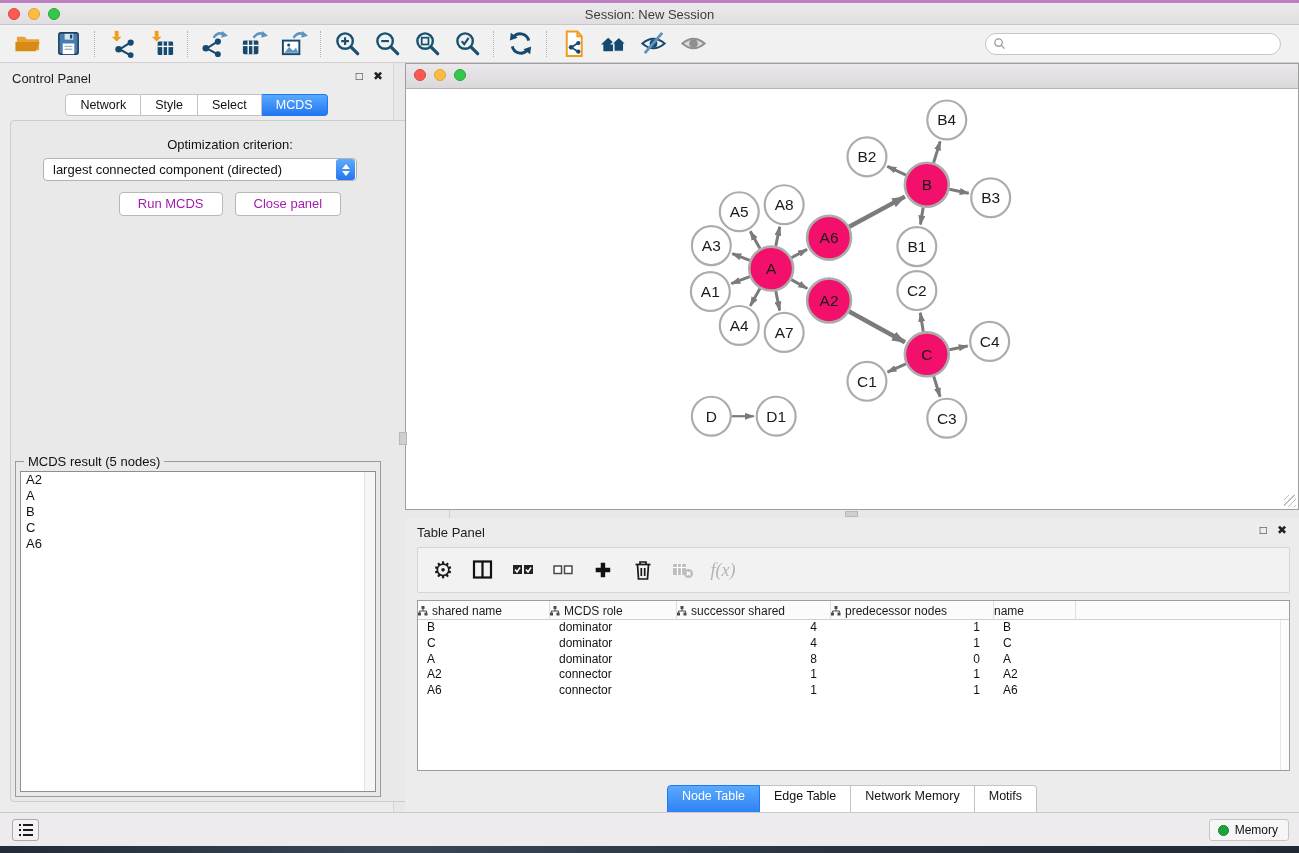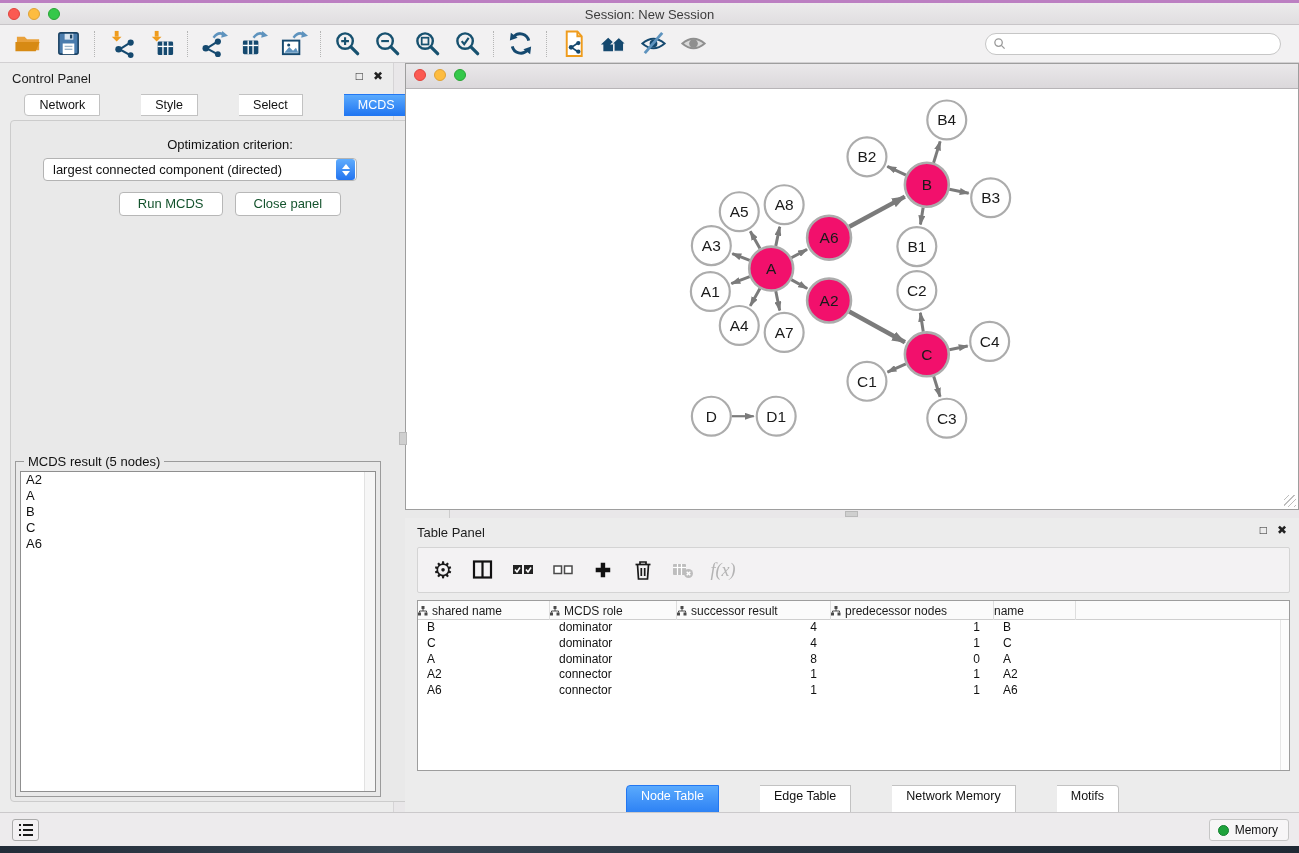--- a/index.html
+++ b/index.html
@@ -24,33 +24,33 @@
   .searchbox { margin-left:auto; margin-right:10px; width:296px; height:22px; background:#fff; border:1px solid #c6c6c6; border-radius:11px; display:flex; align-items:center; padding-left:7px; }
   .searchbox svg { width:13px; height:13px; }
   .searchbox input { border:none; outline:none; flex:1; height:18px; font-size:12px; background:transparent; }
 
   
   #control-panel { position:absolute; left:0; top:63px; width:394px; height:749px; background:#ececec; border-right:1px solid #d6d4d6; }
   .panel-head { position:absolute; left:12px; top:8px; font-size:13px; color:#1d1d1d; }
   .panel-icons { position:absolute; right:10px; top:6px; display:flex; gap:10px; font-size:12px; color:#222; }
   .panel-icons span { cursor:default; }
   .cp-tabs { position:absolute; left:0; top:31px; width:100%; display:flex; justify-content:center; }
-  .tabseg { height:22px; line-height:20px; padding:0 14px; font-size:12.5px; background:#fff; border:1px solid #c2c2c2; border-left:none; color:#111;margin-left:41px; }
+  .tabseg { height:22px; line-height:20px; padding:0 14px; font-size:12.5px; background:#fff; border:1px solid #c2c2c2; border-left:none; color:#111; }
   .tabseg:first-child { border-left:1px solid #c2c2c2; border-radius:4px 0 0 4px; }
   .tabseg:last-child { border-radius:0 4px 4px 0; }
   .tabseg.sel { background:linear-gradient(#5aaafd,#2277f2); border-color:#2277f2; color:#fff; }
   .cp-box { position:absolute; left:10px; top:57px; width:440px; height:682px; background:#e9e9e9; border:1px solid #cccccc; border-radius:4px; }
   .opt-label { position:absolute; left:0; width:100%; top:16px; text-align:center; font-size:13px; color:#111; }
   .dropdown { position:absolute; left:32px; top:37px; width:314px; height:23px; background:#fff; border:1px solid #b3b3b3; border-radius:4px; display:flex; align-items:center; }
   .dropdown .val { flex:1; font-size:13px; padding-left:9px; color:#111; white-space:nowrap; overflow:hidden; }
   .dd-step { width:19px; height:21px; border-radius:3px; background:linear-gradient(#5facfd,#2374f0); margin-right:1px; display:flex; flex-direction:column; align-items:center; justify-content:center; gap:2px; }
   .arr-up { width:0; height:0; border-left:4px solid transparent; border-right:4px solid transparent; border-bottom:5px solid #fff; }
   .arr-dn { width:0; height:0; border-left:4px solid transparent; border-right:4px solid transparent; border-top:5px solid #fff; }
   .cp-buttons { position:absolute; left:0; width:100%; top:71px; display:flex; justify-content:center; gap:12px; }
-  .btn { height:24px; padding:0 18px; background:#fff; border:1px solid #b7b7b7; border-radius:4px; font-size:13px; color:#14532d; line-height:22px; }
+  .btn { height:24px; padding:0 18px; background:#fff; border:1px solid #b7b7b7; border-radius:4px; font-size:13px; color:#a21caf; line-height:22px; }
   .fieldset { position:absolute; left:4px; top:340px; width:366px; height:336px; border:1px solid #9b9b9b; }
   .fieldset .legend { position:absolute; left:8px; top:-8px; background:#e9e9e9; padding:0 4px; font-size:13px; color:#111; }
   .mcds-list { position:absolute; left:4px; right:4px; top:9px; bottom:4px; background:#fff; border:1px solid #8f8f8f; overflow:hidden; }
   .mcds-list .li { font-size:13px; line-height:16px; padding-left:5px; color:#111; }
   .mcds-scroll { position:absolute; right:0; top:0; bottom:0; width:11px; background:#f6f6f6; border-left:1px solid #e2e2e2; }
 
   
   #network-window { position:absolute; left:405px; top:63px; width:894px; height:447px; background:#fff; border:1px solid #9e9e9e; }
   .nw-titlebar { position:absolute; left:0; top:0; width:100%; height:25px; background:linear-gradient(#eae8ea,#dbd8db); border-bottom:1px solid #b7b4b7; }
   .nw-titlebar .ttl { position:absolute; left:0; right:0; top:10px; text-align:left; font-size:13px; color:#333;margin-top:32px; }
@@ -497,21 +497,21 @@
             </svg>
             <span>MCDS role</span>
           </div>
           <div class="th" style="width: 154px;">
             <svg class="sorti" viewBox="0 0 10 10">
               <path d="M5 3v2M1.5 6.5V5h7v1.5" stroke="#4a4a4a" fill="none"></path>
               <rect x="3.5" y="0" width="3" height="3"></rect>
               <rect x="0" y="6.5" width="3" height="3"></rect>
               <rect x="6.5" y="6.5" width="3" height="3"></rect>
             </svg>
-            <span>successor result</span>
+            <span>successor shared</span>
           </div>
           <div class="th" style="width: 163px;">
             <svg class="sorti" viewBox="0 0 10 10">
               <path d="M5 3v2M1.5 6.5V5h7v1.5" stroke="#4a4a4a" fill="none"></path>
               <rect x="3.5" y="0" width="3" height="3"></rect>
               <rect x="0" y="6.5" width="3" height="3"></rect>
               <rect x="6.5" y="6.5" width="3" height="3"></rect>
             </svg>
             <span>predecessor nodes</span>
           </div>

